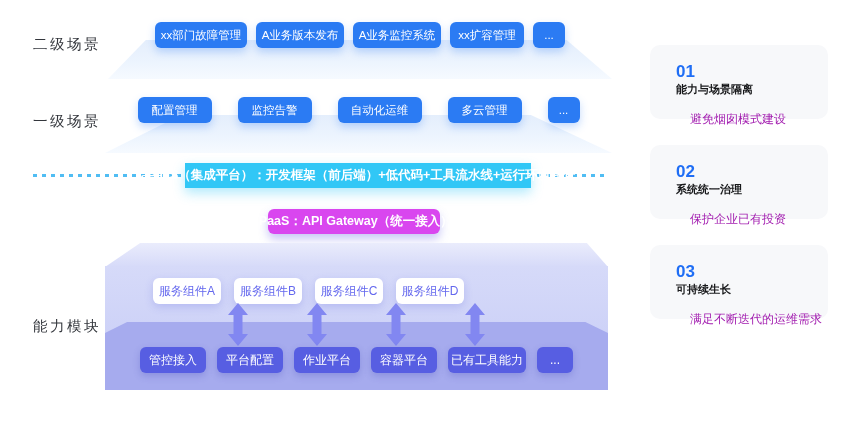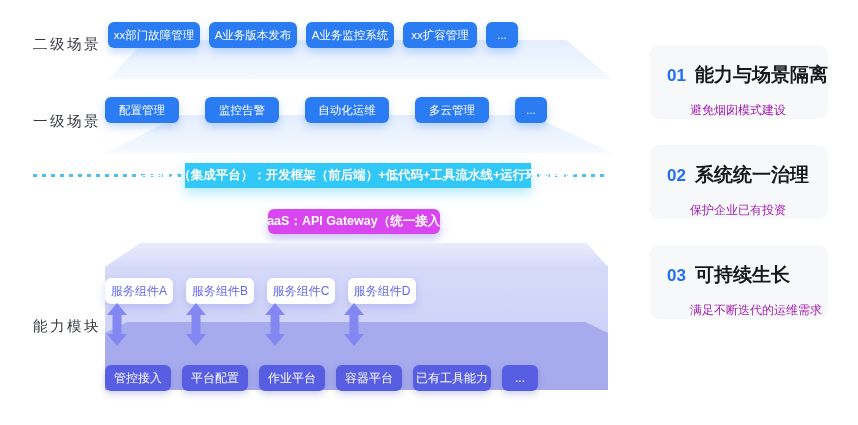--- a/index.html
+++ b/index.html
@@ -20,21 +20,21 @@
   .trap{
     position:absolute;
     background:linear-gradient(180deg,#e4eefc 0%,#ecf4fe 55%,#f6faff 100%);
   }
   .trap-1{left:108px;top:40px;width:504px;height:39px;
     clip-path:polygon(7.5% 0,91% 0,100% 100%,0 100%);}
   .trap-2{left:105px;top:115px;width:507px;height:38px;
     clip-path:polygon(15% 0,84% 0,100% 100%,0 100%);}
 
   
-  .chip-row{position:absolute;display:flex;align-items:center;}
+  .chip-row{position:absolute;display:flex;justify-content:center;align-items:center;}
   .row-secondary{left:108px;top:22px;width:504px;gap:9px;}
   .row-primary{left:105px;top:97px;width:507px;gap:26px;}
 
   .chip{
     height:26px;border-radius:6px;display:flex;align-items:center;justify-content:center;
     color:#fff;font-size:11.5px;white-space:nowrap;box-sizing:border-box;flex:0 0 auto;
   }
   .chip-blue{background:#2b7bf3;box-shadow:0 4px 9px rgba(43,123,243,.28);}
   .w92{width:92px}.w88{width:88px}.w74{width:74px}.w84{width:84px}.w32{width:32px}
   .w66{width:66px}.w78{width:78px}.w36{width:36px}.w68{width:68px}
@@ -76,31 +76,31 @@
   .row-services{left:105px;top:278px;width:407px;gap:13px;}
   .chip-white{
     background:#ffffff;color:#6468ee;font-size:12px;
     box-shadow:0 3px 8px rgba(82,92,220,.22);
   }
 
   .row-arrows{left:105px;top:303px;width:503px;gap:55px;height:43px;}
   .flow-arrow{width:24px;height:43px;flex:0 0 auto;}
   .flow-arrow path{fill:#8287f1;}
 
-  .row-tools{left:105px;top:365px;width:503px;gap:11px;}
+  .row-tools{left:105px;top:347px;width:503px;gap:11px;}
   .chip-purple{background:#575ee2;font-size:12px;box-shadow:0 3px 7px rgba(60,66,180,.25);}
 
   
   .benefit-card{
     position:absolute;left:650px;width:178px;height:74px;
     background:#f7f8fa;border-radius:10px;box-sizing:border-box;
   }
-  .benefit-head{display:flex;align-items:baseline;padding:17px 0 0 17px;}
+  .benefit-head{display:flex;align-items:baseline;padding:17px 0 0 17px;flex-direction:column;}
   .benefit-num{color:#1f6ef5;font-size:17px;font-weight:bold;}
-  .benefit-title{margin-left:9px;color:#17181a;font-size:19px;font-weight:bold;white-space:nowrap;}
+  .benefit-title{margin-left:9px;color:#17181a;font-size:11px;font-weight:bold;white-space:nowrap;}
   .benefit-desc{margin:14px 0 0 40px;color:#a21caf;font-size:12px;white-space:nowrap;}
   .card-1{top:45px}.card-2{top:145px}.card-3{top:245px}
 </style>
 </head>
 <body>
 
 <div class="side-label" style="top:35px">二级场景</div>
 <div class="side-label" style="top:112px">一级场景</div>
 <div class="side-label" style="top:317px">能力模块</div>
 

